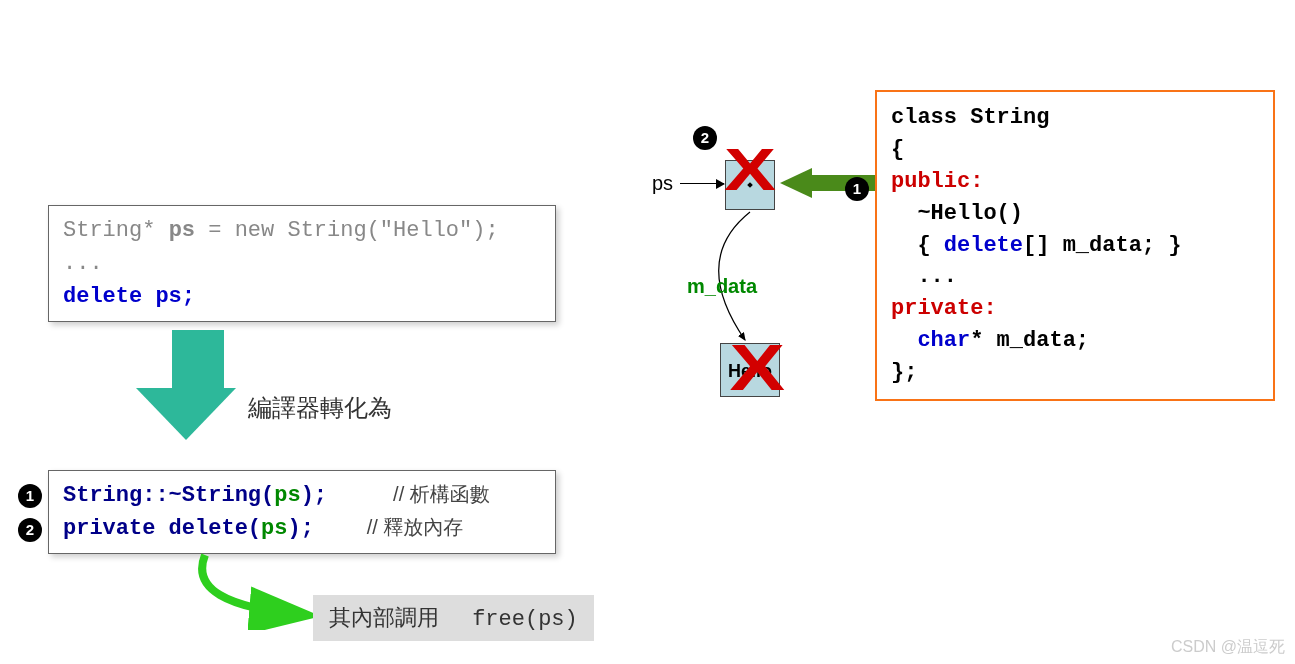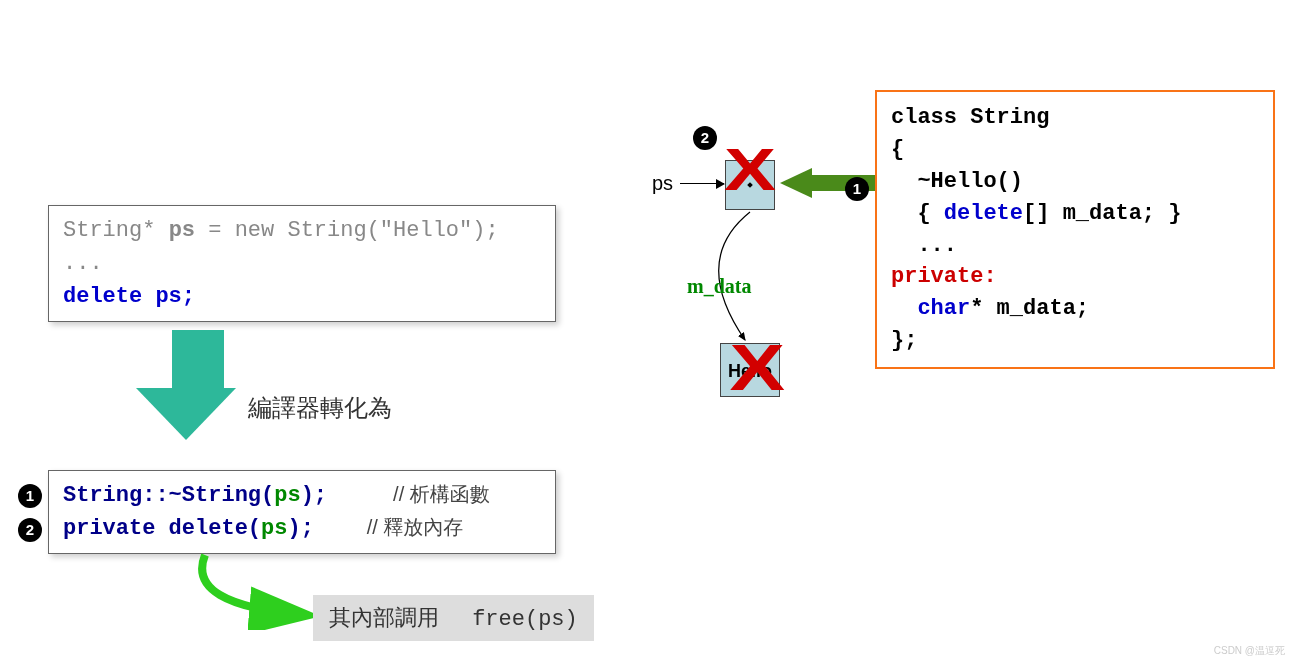--- a/index.html
+++ b/index.html
@@ -162,21 +162,21 @@
     position: absolute;
     right: -1px; top: -4px;
     border-left: 9px solid #000;
     border-top: 5px solid transparent;
     border-bottom: 5px solid transparent;
   }
 
   .mdata-label {
     position: absolute;
     left: 687px; top: 275px;
-    font-family: Liberation Serif, serif;
+    font-family: Liberation Sans, sans-serif;
     font-size: 20px;
     font-weight: bold;
     color: #008800;
   }
 
   
   .mdata-arrow {
     position: absolute;
     left: 700px; top: 210px;
     width: 80px; height: 140px;
@@ -200,21 +200,21 @@
     width: 0; height: 0;
     border-right: 32px solid #4a8a1a;
     border-top: 15px solid transparent;
     border-bottom: 15px solid transparent;
   }
 
   .watermark {
     position: absolute;
     right: 10px; bottom: 6px;
     font-family: sans-serif;
-    font-size: 10px;
+    font-size: 16px;
     color: #ccc;
   }
 </style>
 </head>
 <body>
 
 <div class="code-box box1">
   <div>
     <span class="l1-a">String* </span><span class="l1-b">ps</span><span class="l1-a"> = new String("Hello");</span>
   </div>
@@ -278,20 +278,21 @@
 
 <div class="big-green-arrow">
   <div class="big-green-head"></div>
   <div class="big-green-stem"></div>
 </div>
 <div class="bnum bnum-mid1">1</div>
 
 <div class="box3">
   <div><span class="plain">class String</span></div>
   <div><span class="plain">{</span></div>
+  <div><span class="red">public:</span></div>
   <div style="white-space:pre"><span class="plain">  ~Hello()</span></div>
   <div style="white-space:pre"><span class="plain">  { </span><span class="blue">delete</span><span class="plain">[] m_data; }</span></div>
   <div style="white-space:pre"><span class="plain">  ...</span></div>
   <div><span class="red">private:</span></div>
   <div style="white-space:pre"><span class="plain">  </span><span class="blue">char</span><span class="plain">* m_data;</span></div>
   <div><span class="plain">};</span></div>
 </div>
 
 <div class="watermark">CSDN @温逗死</div>
 

